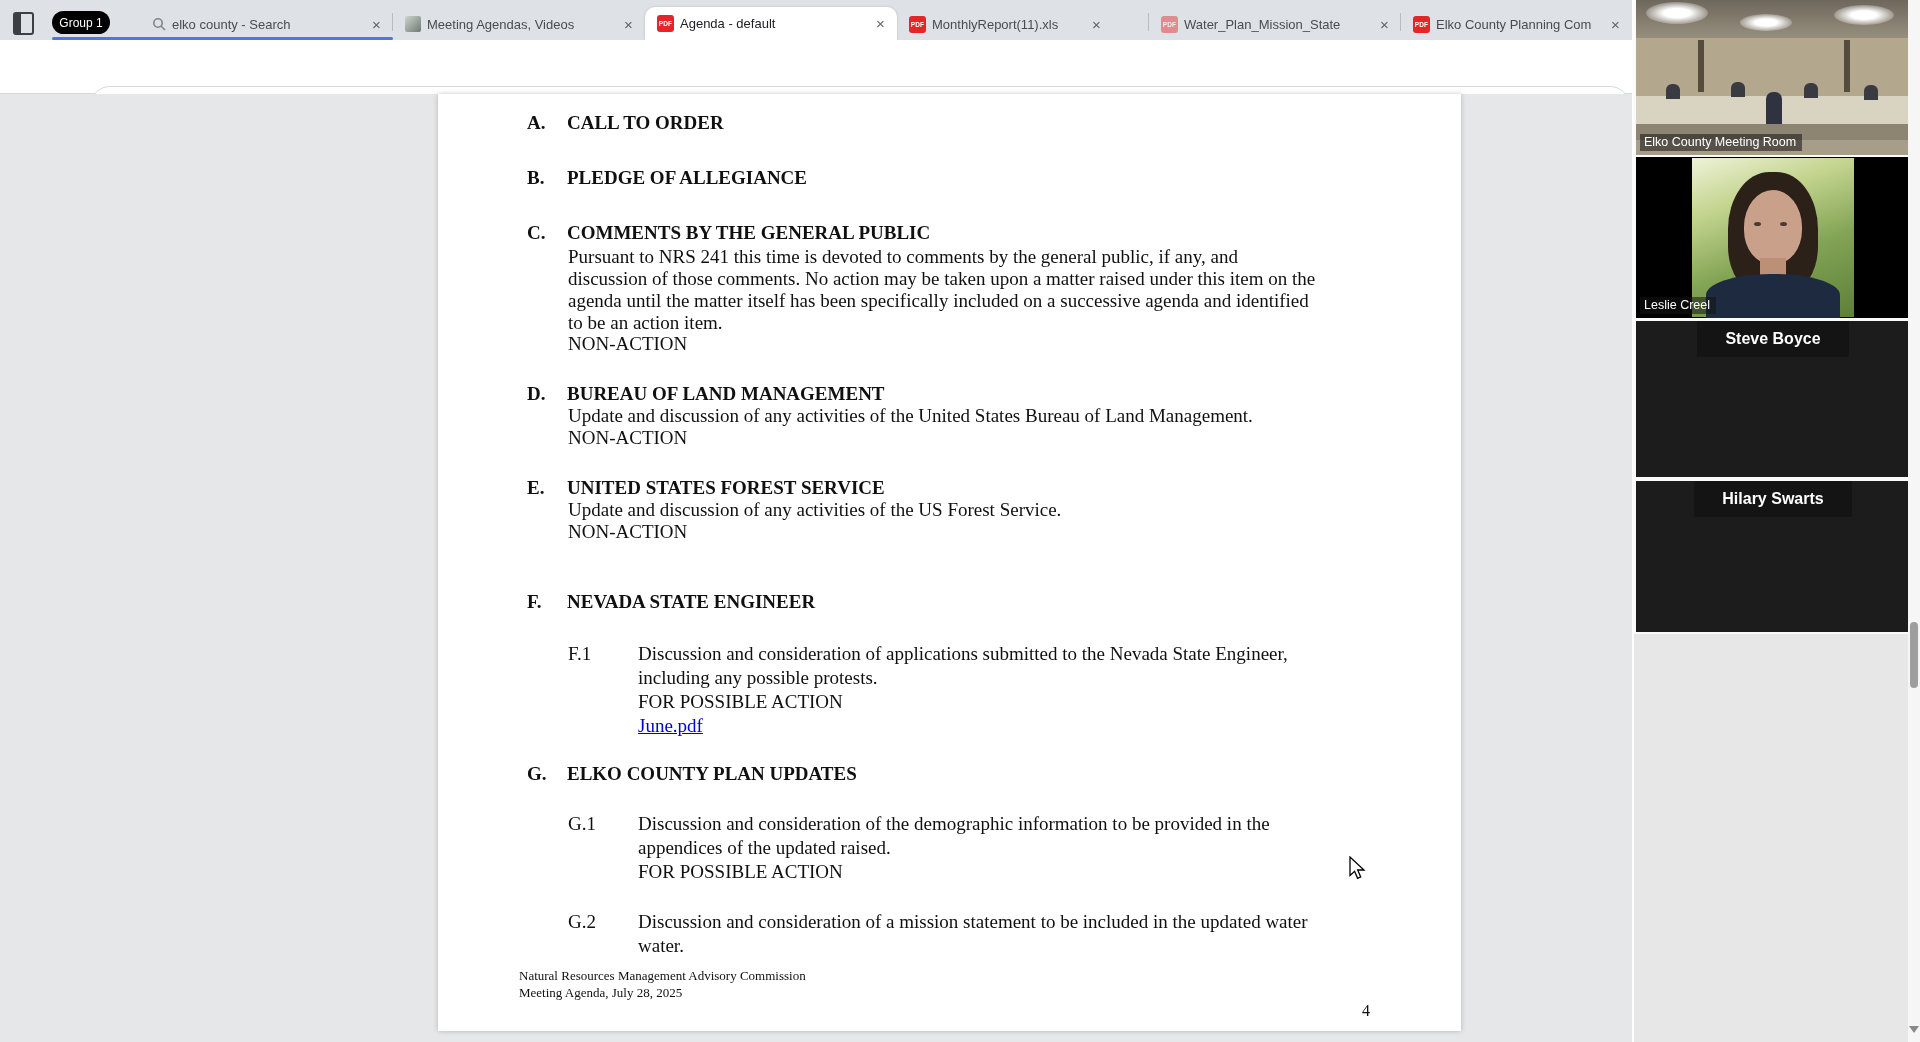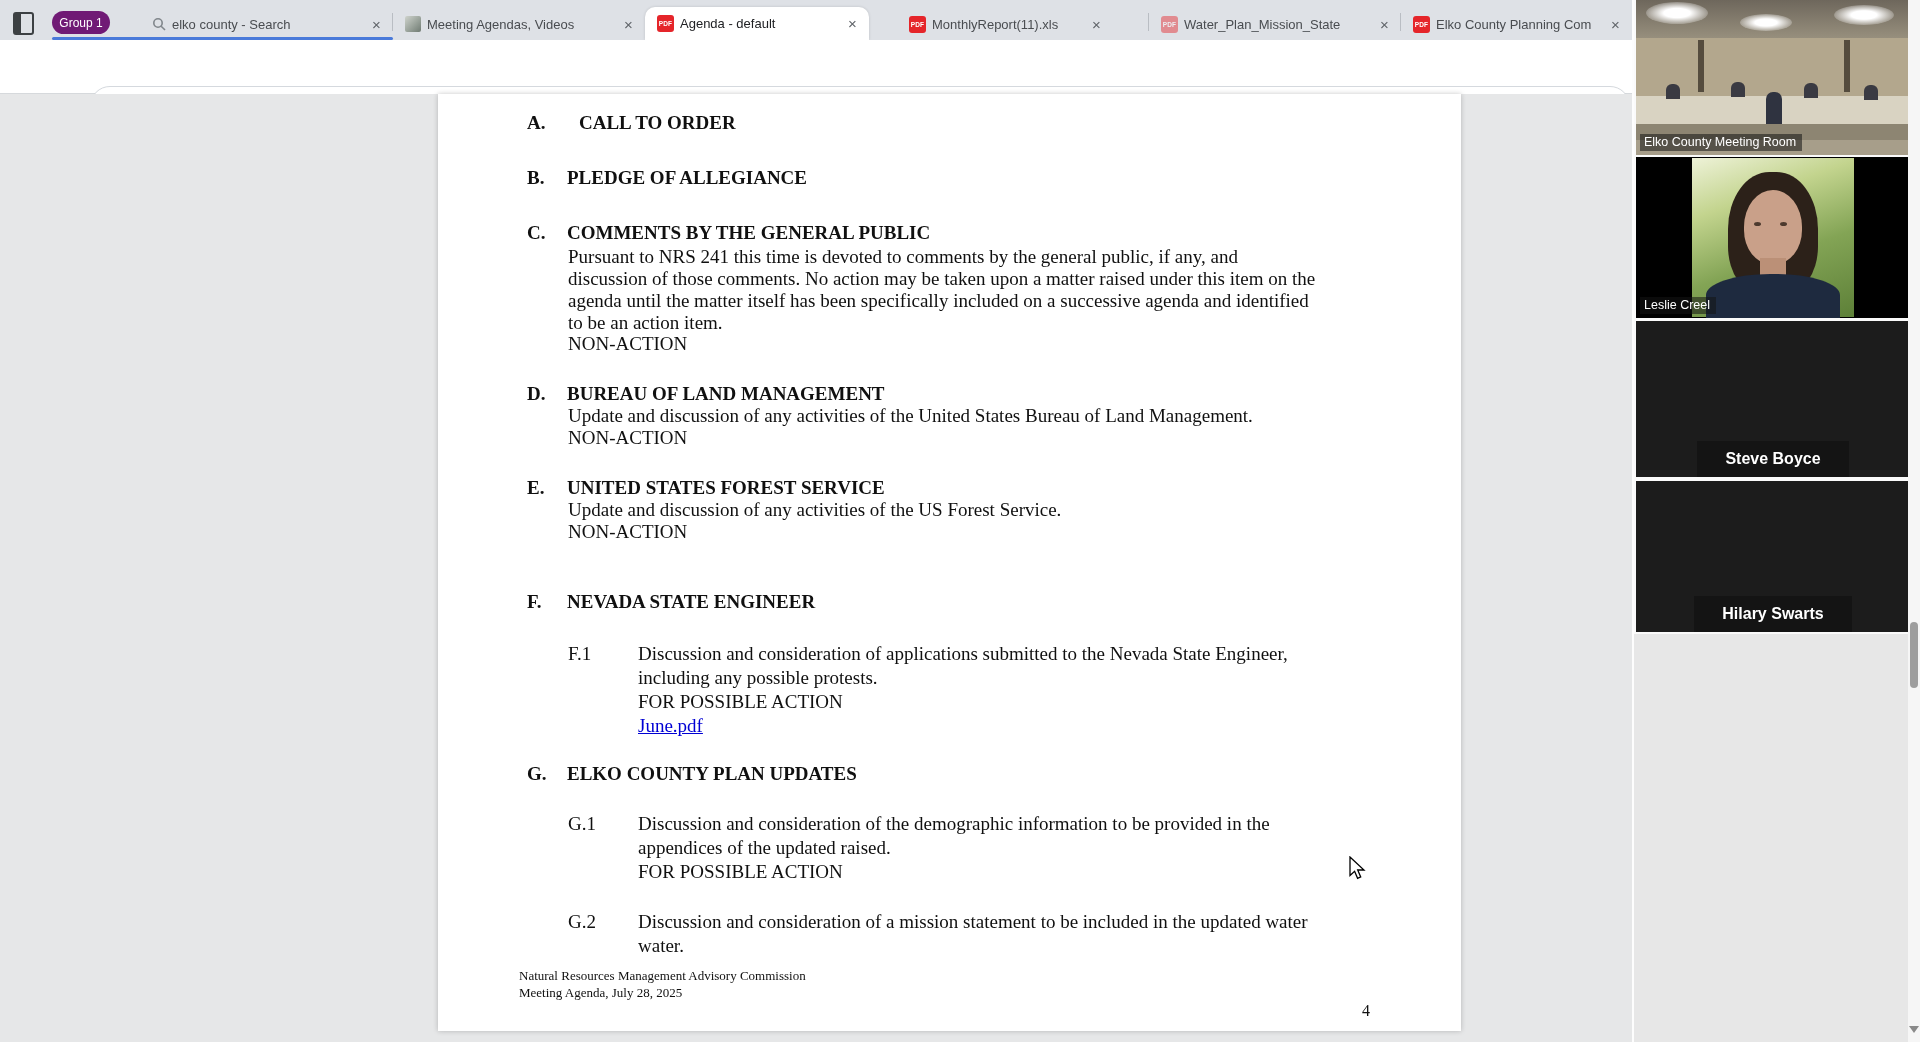--- a/index.html
+++ b/index.html
@@ -47,21 +47,21 @@
   .dl.h{font-weight:bold}
   .dl.sm{font-size:13px}
   .dl.pg{font-size:16px}
   .dl a{color:#0000d4;text-decoration:underline}
 
   
   #vpanel{left:1632px;top:0;width:288px;height:1042px;background:#e7e7e7;border-left:2px solid #fdfdfd;box-sizing:border-box}
   .tile{position:absolute;left:2px;width:274px;overflow:hidden;box-shadow:0 0 0 2px #fafafa}
   .tile-label{position:absolute;left:4px;bottom:4px;color:#fff;font-size:12.5px;
       background:rgba(20,20,20,.55);padding:1px 6px 2px 4px;white-space:nowrap}
-  .name-tile{background:#1c1c1c;display:flex;align-items:flex-end;justify-content:center}
+  .name-tile{background:#1c1c1c;display:flex;align-items:flex-start;justify-content:center}
   .name-chip{background:#141414;color:#fff;font-weight:bold;font-size:16px;
       padding:9px 28px;white-space:nowrap}
 
   
   #room-art{position:absolute;inset:0;background:#b3a78d}
   .ceil{position:absolute;left:0;top:0;width:274px;height:38px;background:linear-gradient(#6e675c,#978f7d)}
   .light{position:absolute;border-radius:50%;background:radial-gradient(#ffffff 30%,rgba(255,255,255,.25) 70%,transparent 75%)}
   .flag{position:absolute;top:40px;width:6px;height:52px;background:#554c3e}
   .dais{position:absolute;left:0;top:96px;width:274px;height:28px;background:#d9d3c2}
   .sil{position:absolute;width:14px;height:15px;border-radius:6px 6px 0 0;background:#3a3a42}
@@ -86,42 +86,42 @@
       border-left:5px solid transparent;border-right:5px solid transparent;border-top:7px solid #8a8a8a}
 
   #cursor{left:1349px;top:856px;width:22px;height:26px;z-index:200}
   #vpanel,.tile{z-index:50}
 </style>
 </head>
 <body>
 
 <div class="abs" id="tabstrip">
   <div class="abs" id="win-icon"></div>
-  <div class="abs" id="tab-group-pill" style="background:#701a75">Group 1</div>
+  <div class="abs" id="tab-group-pill" style="background:#000000">Group 1</div>
   <div class="abs" id="group-underline" style="background:#3a6fd8"></div>
 
   <div class="abs tab" style="left:140px;width:253px">
     <span style="display:flex">
       <svg width="14" height="14" viewBox="0 0 14 14">
           <circle cx="6" cy="6" r="4.2" fill="none" stroke="#80868b" stroke-width="1.6"></circle>
           <line x1="9.2" y1="9.2" x2="13" y2="13" stroke="#80868b" stroke-width="1.6"></line>
         </svg>
     </span>
     <span class="title">elko county - Search</span>
     <span class="tab-close">×</span>
   </div>
   <div class="abs tab-sep" style="left:392px"></div>
 
   <div class="abs tab" style="left:393px;width:252px">
     <span class="favimg"></span>
     <span class="title">Meeting Agendas, Videos</span>
     <span class="tab-close">×</span>
   </div>
 
-  <div class="abs tab active" style="left:645px;width:224px">
+  <div class="abs tab active" style="left:645px;width:252px">
     <span class="pdficon" style="background:#e5252a">PDF</span>
     <span class="title">Agenda - default</span>
     <span class="tab-close">×</span>
   </div>
 
   <div class="abs tab" style="left:897px;width:216px">
     <span class="pdficon" style="background:#e5252a">PDF</span>
     <span class="title">MonthlyReport(11).xls</span>
     <span class="tab-close">×</span>
   </div>
@@ -162,21 +162,21 @@
         </svg>
     </span>
     <span id="url-text"><span class="host">https://granicus_production_attachments.s3.amazonaws.com</span><span class="path">/elkocounty/8d1b7dd1aef229e25120d8daa41348d30.pdf</span></span>
   </div>
 </div>
 
 <div class="abs" id="viewer"></div>
 <div class="abs" id="page"></div>
 
 <div class="abs dl h" style="left:527px;top:112px">A.</div>
-<div class="abs dl h" style="left:579px;top:112px">CALL TO ORDER</div>
+<div class="abs dl h" style="left:567px;top:112px">CALL TO ORDER</div>
 <div class="abs dl h" style="left:527px;top:167px">B.</div>
 <div class="abs dl h" style="left:567px;top:167px">PLEDGE OF ALLEGIANCE</div>
 <div class="abs dl h" style="left:527px;top:222px">C.</div>
 <div class="abs dl h" style="left:567px;top:222px">COMMENTS BY THE GENERAL PUBLIC</div>
 <div class="abs dl" style="left:568px;top:246px">Pursuant to NRS 241 this time is devoted to comments by the general public, if any, and</div>
 <div class="abs dl" style="left:568px;top:268px">discussion of those comments. No action may be taken upon a matter raised under this item on the</div>
 <div class="abs dl" style="left:568px;top:290px">agenda until the matter itself has been specifically included on a successive agenda and identified</div>
 <div class="abs dl" style="left:568px;top:312px">to be an action item.</div>
 <div class="abs dl" style="left:568px;top:333px">NON-ACTION</div>
 

